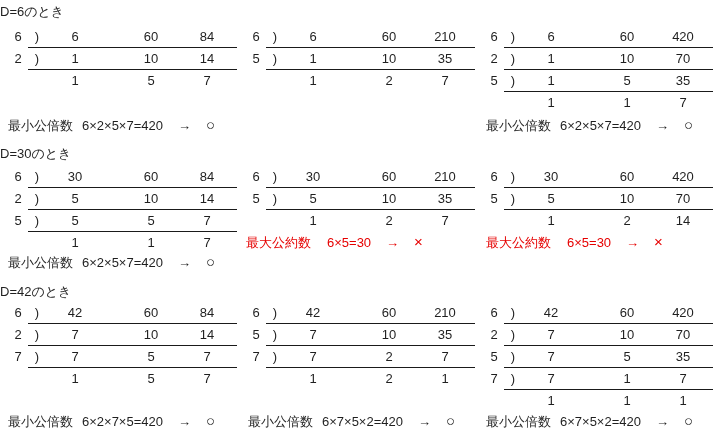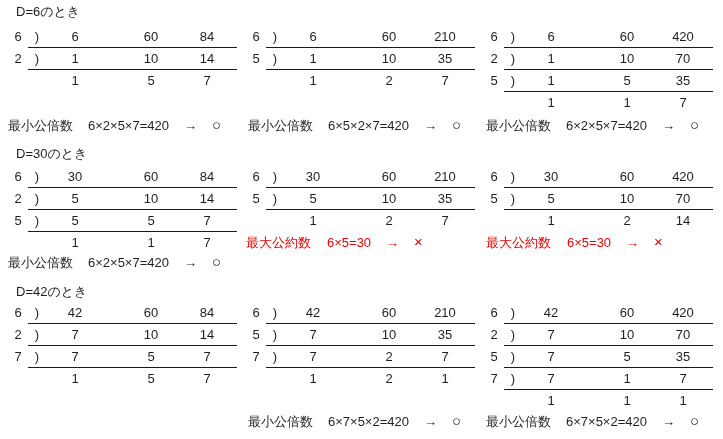--- a/index.html
+++ b/index.html
@@ -2,39 +2,39 @@
 <html><head>
 <meta charset="utf-8">
 <style>
   html,body{margin:0;padding:0;background:#ffffff;}
   .page{
     position:relative;width:723px;height:439px;background:#ffffff;
     font-family:"Liberation Sans","DejaVu Sans",sans-serif;
     font-size:13px;color:var(--ink,#1f1f1f);overflow:hidden;
     --ink:#1f1f1f; --red:#e60000; --rule:#1a1a1a;
   }
-  .title{position:absolute;left:16px;height:17px;line-height:17px;white-space:pre;}
+  .title{position:absolute;left:0;height:17px;line-height:17px;white-space:pre;}
   .t1{top:3px}.t2{top:145px}.t3{top:283px}
 
   .ladder{position:absolute;width:230px;}
   .lx1{left:8px}.lx2{left:246px}.lx3{left:484px}
   .lt1{top:26px}.lt2{top:166px}.lt3{top:302px}
 
   .lrow{position:relative;height:22px;line-height:22px;}
   .dv{position:absolute;left:0;top:0;width:20px;text-align:center;}
   .pr{position:absolute;left:22px;top:0;width:14px;text-align:center;}
   .v{position:absolute;top:0;width:60px;text-align:center;}
   .v0{left:37px}.v1{left:113px}.v2{left:169px}
   .rule{position:absolute;left:20px;right:1px;bottom:0;height:0;border-bottom:1px solid var(--rule);}
 
   .caption{position:absolute;height:18px;line-height:18px;white-space:pre;}
   .cap00{left:8px;top:116px}.cap01{left:248px;top:116px}.cap02{left:486px;top:116px}
   .cap10{left:8px;top:253px}.cap11{left:246px;top:233px}.cap12{left:486px;top:233px}
   .cap20{left:8px;top:412px}.cap21{left:248px;top:412px}.cap22{left:486px;top:412px}
-  .caption .formula{margin-left:15px;}
+  .caption .formula{margin-left:9px;}
   .caption.ng{color:var(--red);}
   .caption.ng .formula{margin-left:16px;}
   .caption .arrow{margin:0 15px;}
   .caption .mark{font-size:15px;}
 </style>
 </head>
 <body>
 
 <div class="page" style="--ink: #1f1f1f; --red: #e60000; --rule: #1a1a1a; background: rgb(255, 255, 255);">
   <div class="title t1">D=6のとき</div>
@@ -293,22 +293,22 @@
         <div class="rule"></div>
       </div>
       <div class="lrow">
         <span class="v v0">1</span>
         <span class="v v1">1</span>
         <span class="v v2">1</span>
       </div>
     </div>
 
   <div class="caption cap00 ok"><span class="label">最小公倍数</span><span class="formula">6×2×5×7=420</span><span class="arrow">→</span><span class="mark">○</span></div>
-  <div class="caption cap01 ok"><span class="label">最小公倍数</span><span class="formula">6×5×2×7=420</span><span class="arrow">→</span><span class="mark">○</span></div>
   <div class="caption cap02 ok"><span class="label">最小公倍数</span><span class="formula">6×2×5×7=420</span><span class="arrow">→</span><span class="mark">○</span></div>
 
   <div class="caption cap10 ok"><span class="label">最小公倍数</span><span class="formula">6×2×5×7=420</span><span class="arrow">→</span><span class="mark">○</span></div>
   <div class="caption cap11 ng"><span class="label">最大公約数</span><span class="formula">6×5=30</span><span class="arrow">→</span><span class="mark">×</span></div>
   <div class="caption cap12 ng"><span class="label">最大公約数</span><span class="formula">6×5=30</span><span class="arrow">→</span><span class="mark">×</span></div>
 
+  <div class="caption cap20 ok"><span class="label">最小公倍数</span><span class="formula">6×2×7×5=420</span><span class="arrow">→</span><span class="mark">○</span></div>
   <div class="caption cap21 ok"><span class="label">最小公倍数</span><span class="formula">6×7×5×2=420</span><span class="arrow">→</span><span class="mark">○</span></div>
   <div class="caption cap22 ok"><span class="label">最小公倍数</span><span class="formula">6×7×5×2=420</span><span class="arrow">→</span><span class="mark">○</span></div>
 </div>
 
 </body></html>

